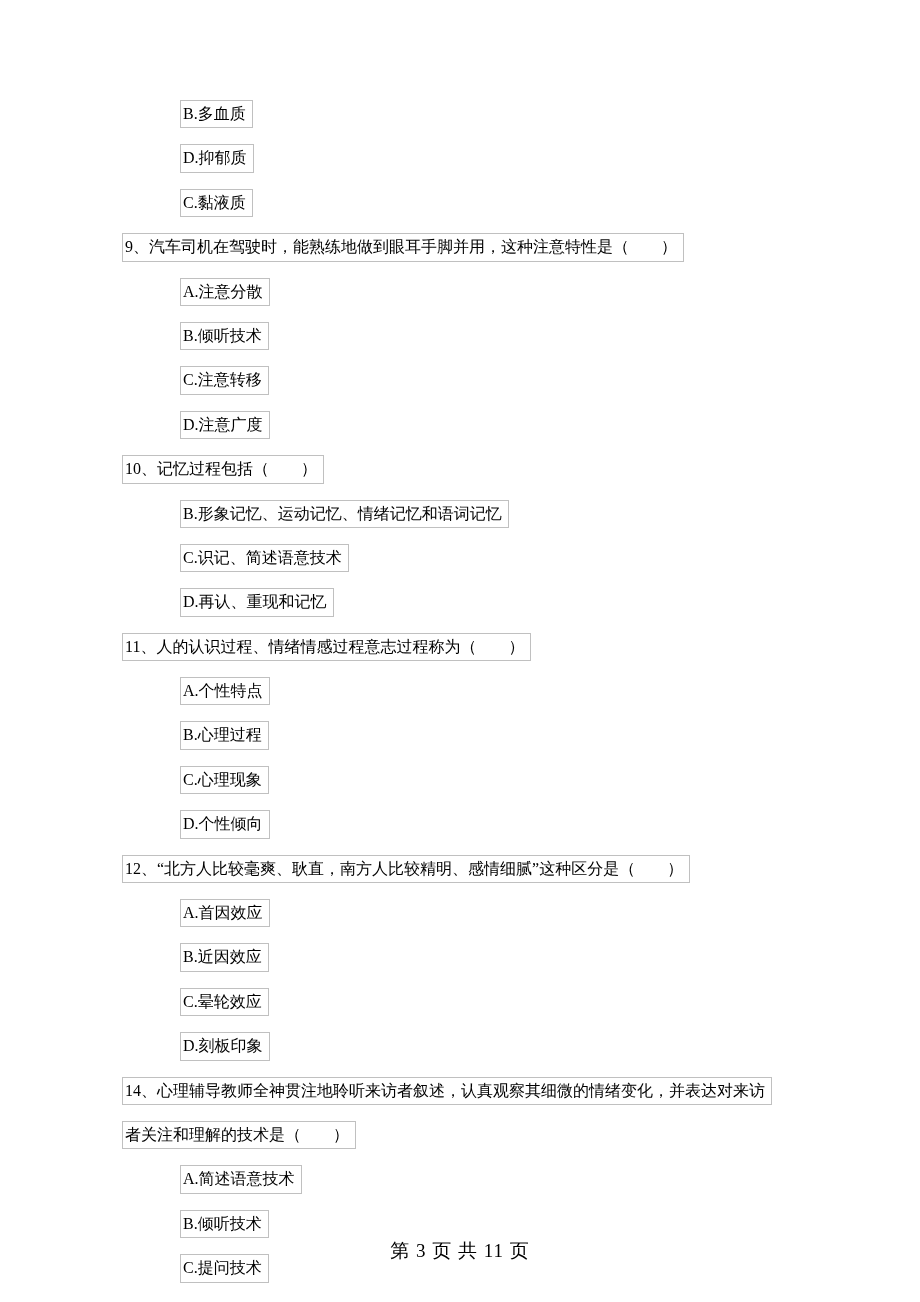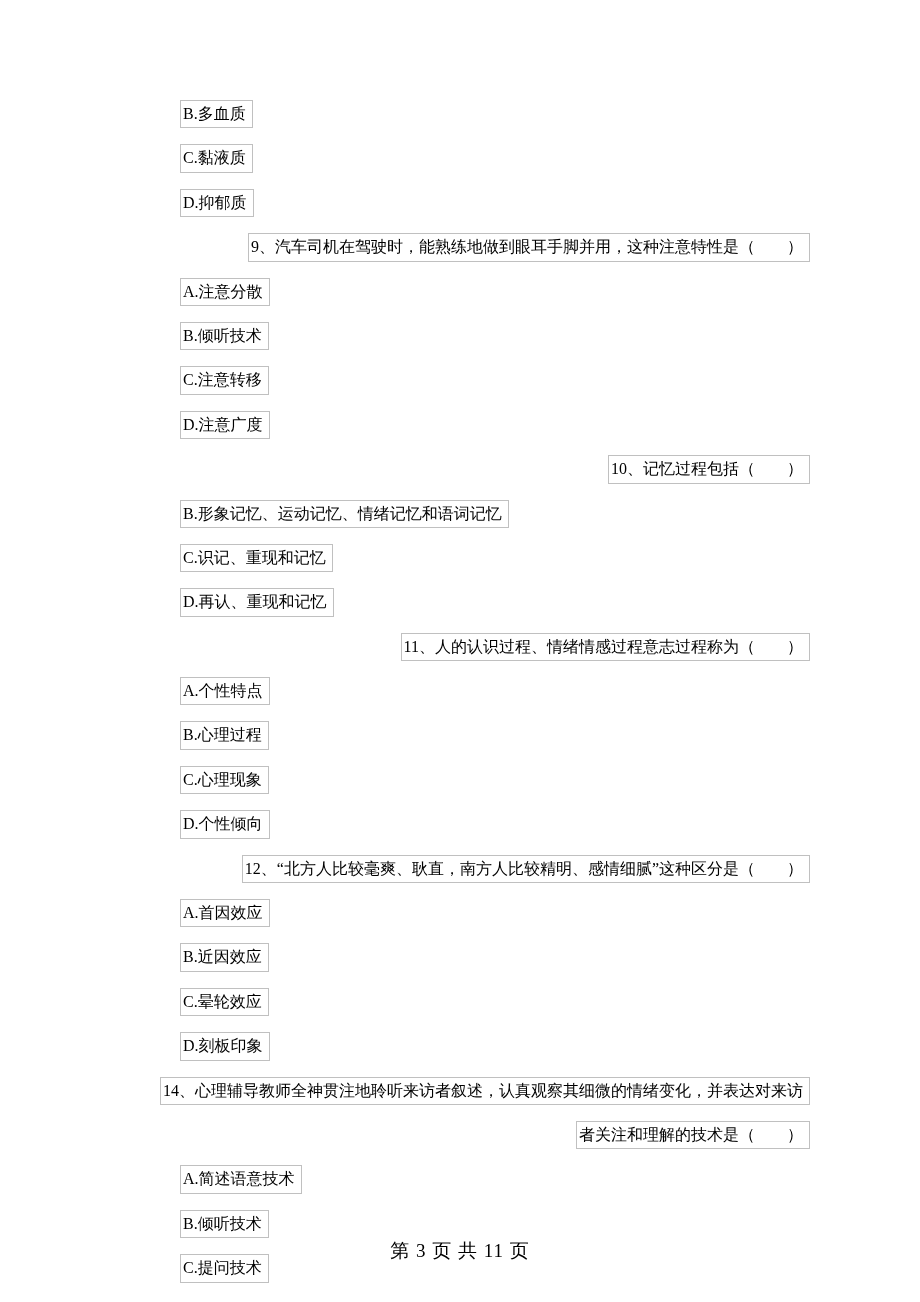--- a/index.html
+++ b/index.html
@@ -26,59 +26,58 @@
     border: 1px solid #c0c0c0;
     padding: 2px 6px 2px 2px;
     line-height: 1.4;
     margin-left: 12px;
   }
   .indent-opt {
     margin-left: 58px;
   }
   .q-line {
     margin-left: 0;
-    text-align: right;
   }
   .footer {
     position: absolute;
     bottom: 38px;
     width: 100%;
     text-align: center;
     font-size: 19px;
     letter-spacing: 1px;
   }
 </style>
 </head>
 <body>
 
 <div class="page">
 
   <div class="line-item indent-opt">
     <span class="boxed">B.多血质</span>
   </div>
   <div class="line-item indent-opt">
-    <span class="boxed">C.黏液质</span>
+    <span class="boxed">D.抑郁质</span>
   </div>
   <div class="line-item indent-opt">
-    <span class="boxed">D.抑郁质</span>
+    <span class="boxed">C.黏液质</span>
   </div>
 
   <div class="line-item q-line">
     <span class="boxed">9、汽车司机在驾驶时，能熟练地做到眼耳手脚并用，这种注意特性是（　　）</span>
   </div>
   <div class="line-item indent-opt"><span class="boxed">A.注意分散</span></div>
   <div class="line-item indent-opt"><span class="boxed">B.倾听技术</span></div>
   <div class="line-item indent-opt"><span class="boxed">C.注意转移</span></div>
   <div class="line-item indent-opt"><span class="boxed">D.注意广度</span></div>
 
   <div class="line-item q-line">
     <span class="boxed">10、记忆过程包括（　　）</span>
   </div>
   <div class="line-item indent-opt"><span class="boxed">B.形象记忆、运动记忆、情绪记忆和语词记忆</span></div>
-  <div class="line-item indent-opt"><span class="boxed">C.识记、重现和记忆</span></div>
+  <div class="line-item indent-opt"><span class="boxed">C.识记、简述语意技术</span></div>
   <div class="line-item indent-opt"><span class="boxed">D.再认、重现和记忆</span></div>
 
   <div class="line-item q-line">
     <span class="boxed">11、人的认识过程、情绪情感过程意志过程称为（　　）</span>
   </div>
   <div class="line-item indent-opt"><span class="boxed">A.个性特点</span></div>
   <div class="line-item indent-opt"><span class="boxed">B.心理过程</span></div>
   <div class="line-item indent-opt"><span class="boxed">C.心理现象</span></div>
   <div class="line-item indent-opt"><span class="boxed">D.个性倾向</span></div>
 

